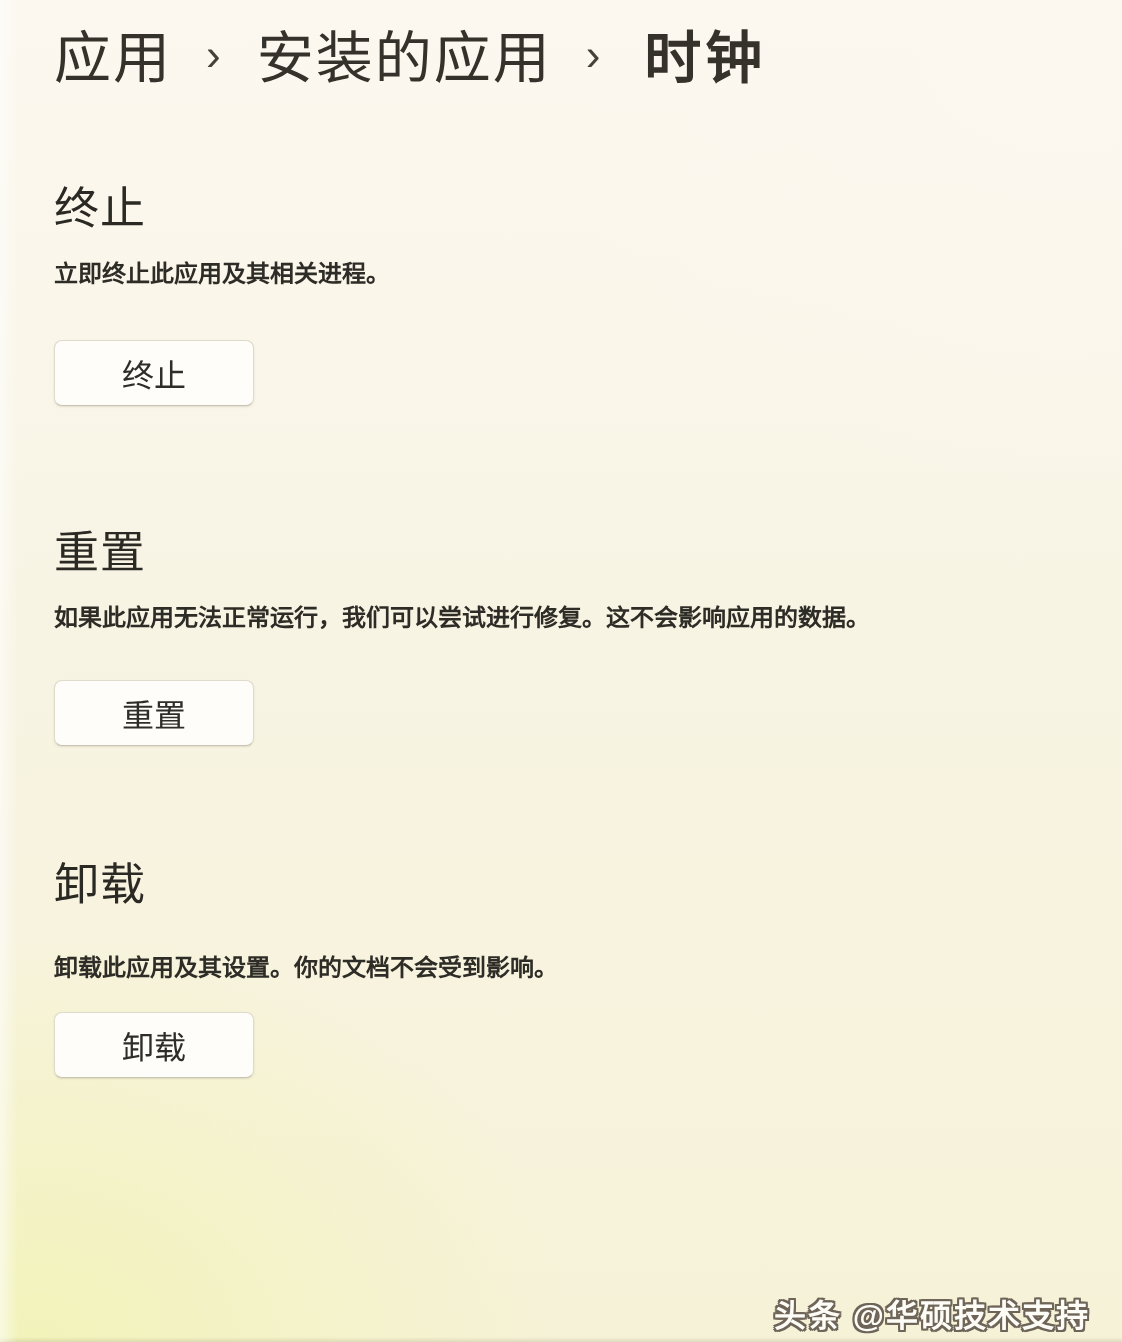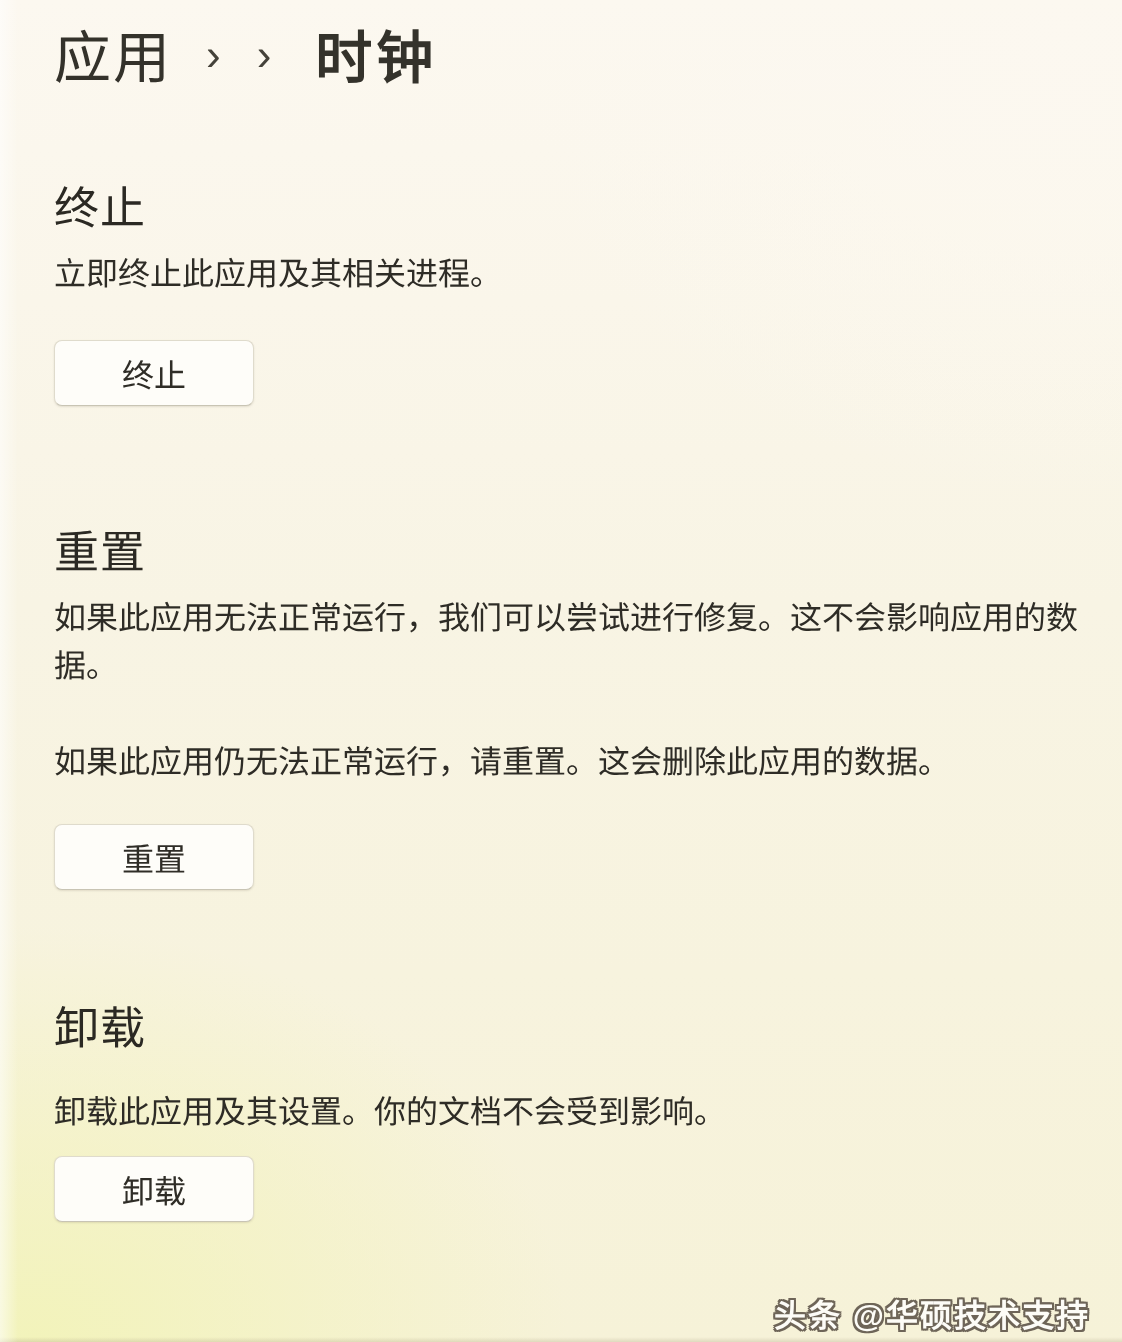--- a/index.html
+++ b/index.html
@@ -35,21 +35,21 @@
   }
   .crumb { font-weight:400; cursor:pointer; }
   .crumb.current { font-weight:700; letter-spacing:4px; cursor:default;margin-left:8px; }
   .chev { font-size:44px; color:#45423a; transform:translateY(-3px); }
 
   h2 {
     font-size:45px; line-height:54px; font-weight:500;
     color:#2b2923; letter-spacing:1px;
   }
   .desc {
-    font-size:32px; line-height:48px; font-weight:400;
+    font-size:24px; line-height:48px; font-weight:700;
     color:var(--text-primary); max-width:1030px; margin-top:14px;
   }
   .btn {
     display:block; width:200px; height:66px;
     background:var(--button-bg);
     border:1px solid var(--button-border);
     border-bottom-color:var(--button-border-bottom);
     border-radius:8px;
     box-shadow:0 1px 2px rgba(120,110,90,.18);
     font-family:inherit; font-size:32px; color:#2f2d27;
@@ -82,34 +82,34 @@
   }
 </style>
 </head>
 <body>
 
 <div class="page">
 
   <nav class="breadcrumb">
     <span class="crumb">应用</span>
     <span class="chev">›</span>
+    <span class="crumb">安装的应用</span>
     <span class="chev">›</span>
     <span class="crumb current">时钟</span>
   </nav>
 
   <section>
     <h2 class="mt-h1">终止</h2>
     <p class="desc">立即终止此应用及其相关进程。</p>
     <button class="btn mt-btn1">终止</button>
   </section>
 
   <section>
     <h2 class="mt-h2">重置</h2>
     <p class="desc">如果此应用无法正常运行，我们可以尝试进行修复。这不会影响应用的数据。</p>
-    <p class="desc mt-p3">如果此应用仍无法正常运行，请重置。这会删除此应用的数据。</p>
     <button class="btn mt-btn3">重置</button>
   </section>
 
   <section>
     <h2 class="mt-h3">卸载</h2>
     <p class="desc mt-p4">卸载此应用及其设置。你的文档不会受到影响。</p>
     <button class="btn mt-btn4">卸载</button>
   </section>
 
 </div>

